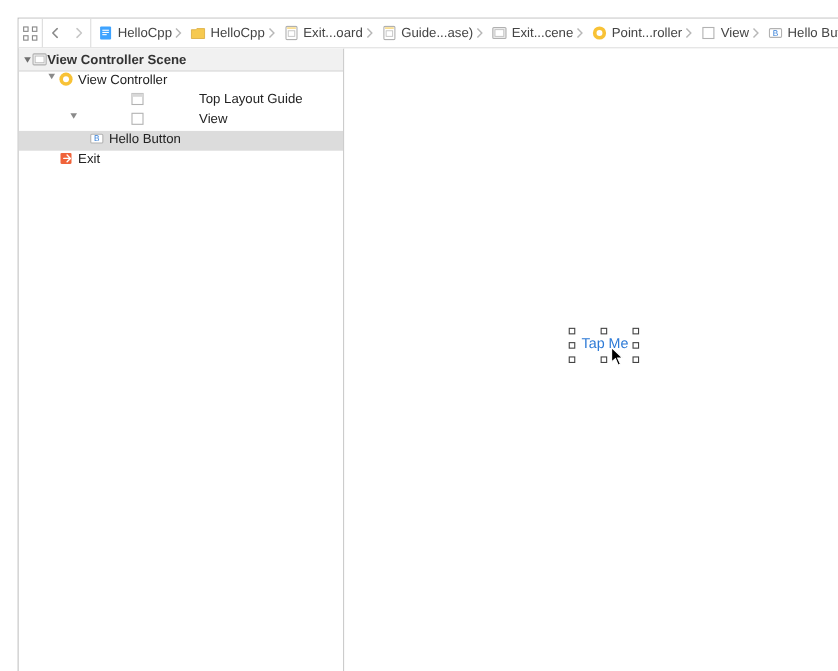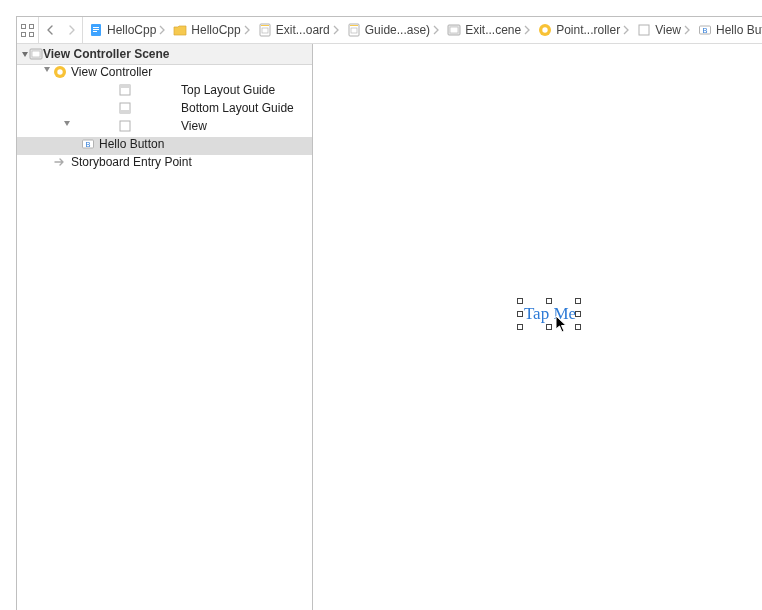--- a/index.html
+++ b/index.html
@@ -102,22 +102,21 @@
       flex:1;
       position: relative;
       background: #fff;
     }
     .selected-button {
       position:absolute;
       left: 208px; top: 260px;
       width: 58px; height: 20px;
       display:flex; align-items:flex-start; justify-content:center;
       color: #2d7ad6;
-      font-size: 17px;
-      font-family: Liberation Serif, serif;
+      font-size: 13px;
     }
     .handle {
       position:absolute;
       width:6px; height:6px;
       background: #fff;
       border: 1px solid #444;
     }
     .cursor {
       position:absolute;
       left: 242px; top: 271px;
@@ -266,28 +265,20 @@
 
       <div class="row indent2">
         <span class="disc"></span>
         <svg class="ic" width="14" height="14">
             <rect x="2" y="2" width="10" height="10" fill="#fff" stroke="#b2b2b2"></rect>
             <rect x="2" y="2" width="10" height="3" fill="#d8d8d8"></rect>
           </svg>
         <span class="lbl">Top Layout Guide</span>
       </div>
 
-      <div class="row indent2">
-        <span class="disc"></span>
-        <svg class="ic" width="14" height="14">
-            <rect x="2" y="2" width="10" height="10" fill="#fff" stroke="#b2b2b2"></rect>
-            <rect x="2" y="9" width="10" height="3" fill="#d8d8d8"></rect>
-          </svg>
-        <span class="lbl">Bottom Layout Guide</span>
-      </div>
 
       <div class="row indent2">
         <span class="disc">
             <svg class="disc-svg" viewBox="0 0 8 8">
               <path d="M1 2 L7 2 L4 7 Z" fill="#8a8a8a"></path>
             </svg>
           </span>
         <svg class="ic" width="14" height="14">
             <rect x="2" y="2" width="10" height="10" fill="#fff" stroke="#b2b2b2"></rect>
           </svg>
@@ -296,28 +287,29 @@
 
       <div class="row indent4 sel">
         <svg class="ic" width="14" height="14">
             <rect x="1.5" y="3" width="11" height="8" rx="1" fill="#fff" stroke="#b2b2b2"></rect>
             <text x="7" y="9.5" font-size="7.5" text-anchor="middle" fill="#2d7ad6" font-family="Arial">B</text>
           </svg>
         <span class="lbl">Hello Button</span>
       </div>
 
 
-
       <div class="row indent1">
         <span class="disc"></span>
         <svg class="ic" width="14" height="14">
-            <path d="M2 7 L10 7 M7 4 L10 7 L7 10" stroke="#aaaaaa" stroke-width="1.4" fill="none" stroke-linecap="round" stroke-linejoin="round"></path>
-          </svg>
-        <span class="lbl">Storyboard Entry Point</span>
-      </div>
+            <rect x="2" y="2" width="10" height="10" rx="1" fill="#f0633a"></rect>
+            <path d="M5 7 L11 7 M8 4 L11 7 L8 10" stroke="#fff" stroke-width="1.3" fill="none" stroke-linecap="round" stroke-linejoin="round"></path>
+          </svg>
+        <span class="lbl">Exit</span>
+      </div>
+
     </div>
 
     <div class="canvas">
 
       <div class="selected-button">
         <span>Tap Me</span>
       </div>
 
       <div class="handle" style="left:204px; top:254px;"></div>
       <div class="handle" style="left:233px; top:254px;"></div>

